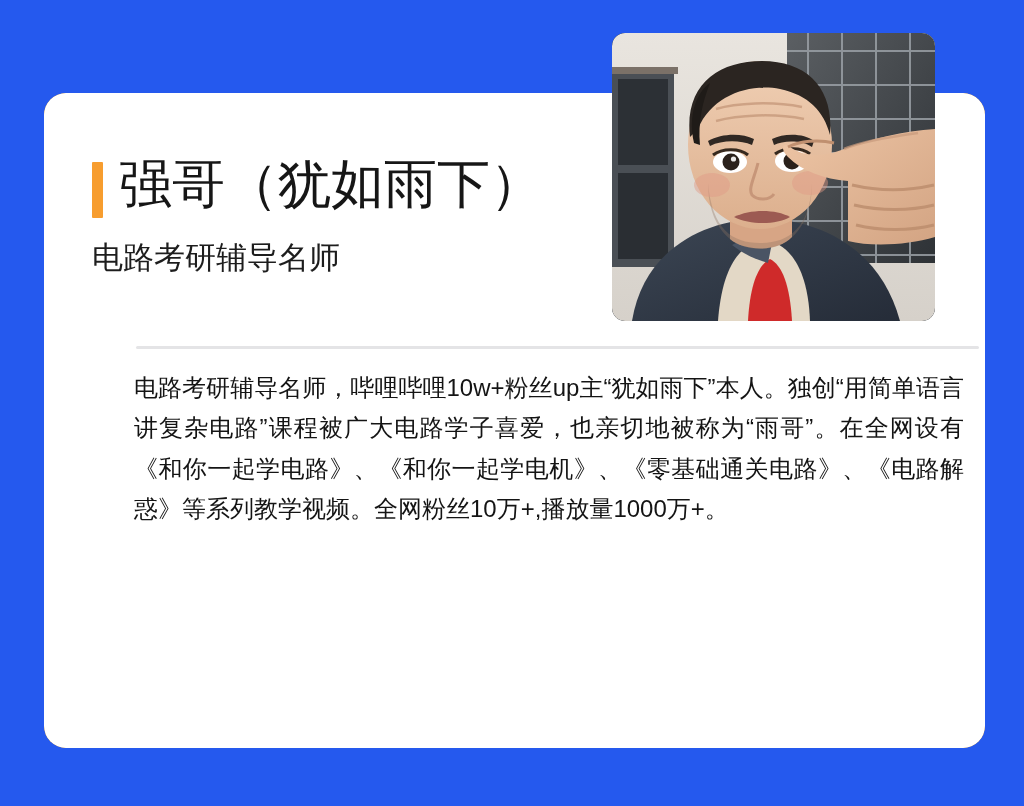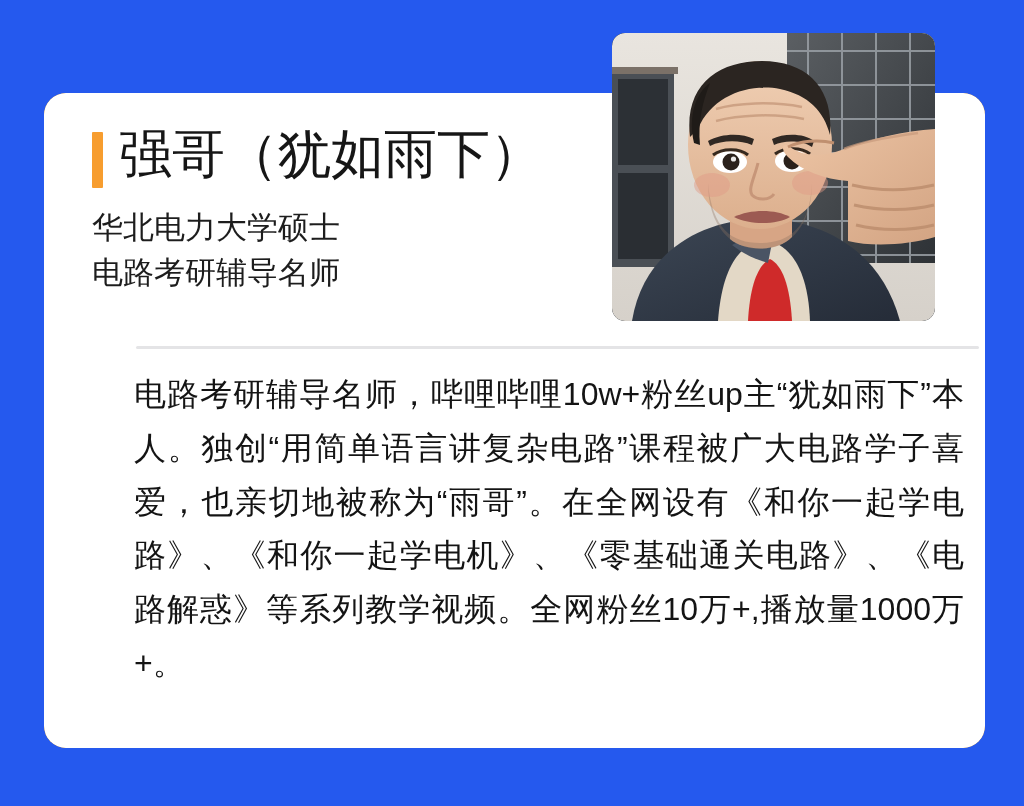--- a/index.html
+++ b/index.html
@@ -78,20 +78,21 @@
     position: absolute;
     left: 48px;
     top: 30px;
     width: 560px;
   }
 
   #name-row {
     display: flex;
     align-items: flex-start;
     gap: 16px;
+    margin-top: 30px;
   }
 
   #accent-bar {
     width: 11px;
     height: 56px;
     background: #f79d2f;
     border-radius: 1px;
     margin-top: 9px;
     flex: 0 0 auto;
   }
@@ -138,21 +139,21 @@
     background: #e4e4e6;
     border-radius: 2px;
   }
 
   
   #bio {
     position: absolute;
     left: 90px;
     top: 275px;
     width: 830px;
-    font-size: 32px;
+    font-size: 24px;
     line-height: 1.68;
     color: #141414;
     text-align: justify;
     text-justify: inter-character;
   }
 </style>
 </head>
 <body>
 
 <div id="stage">
@@ -162,21 +163,20 @@
 
     <div id="card-content">
 
       <div id="header-block">
         <div id="name-row">
           <div id="accent-bar"></div>
           <div id="person-name">强哥（犹如雨下）</div>
         </div>
 
         <div id="credentials">
-          <div class="credential-line">华北电力大学硕士</div>
           <div class="credential-line">电路考研辅导名师</div>
         </div>
       </div>
 
       <div id="divider"></div>
 
       <div id="bio">电路考研辅导名师，哔哩哔哩10w+粉丝up主“犹如雨下”本人。独创“用简单语言讲复杂电路”课程被广大电路学子喜爱，也亲切地被称为“雨哥”。在全网设有《和你一起学电路》、《和你一起学电机》、《零基础通关电路》、《电路解惑》等系列教学视频。全网粉丝10万+,播放量1000万+。</div>
 
     </div>
   </div>

